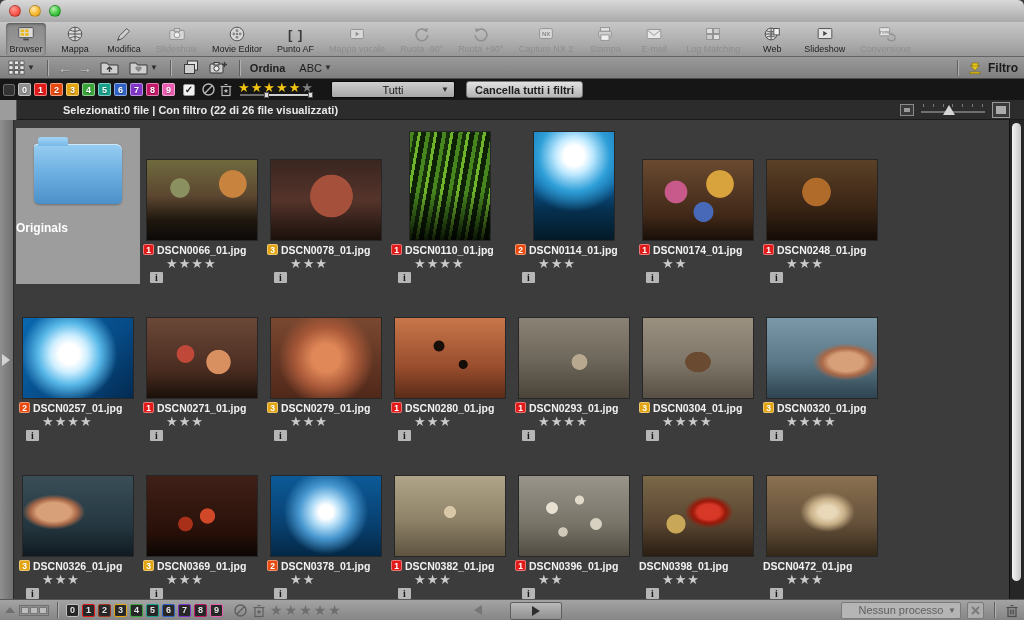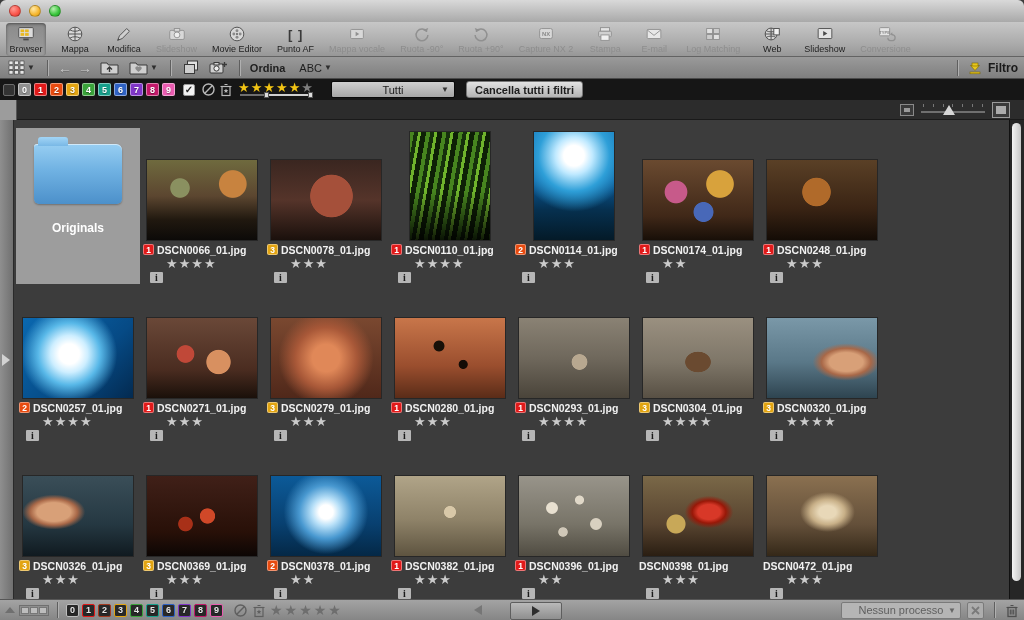--- a/index.html
+++ b/index.html
@@ -104,21 +104,21 @@
   .fname{font-size:10.5px;font-weight:700;color:#f1f1f1;white-space:nowrap;text-align:right;}
   .stars-row{padding-left:26px;height:15px;font-size:13px;letter-spacing:1px;color:#cbcbcb;line-height:15px;}
   .info-badge{margin-left:10px;margin-top:1px;width:13px;height:11px;background:#b6b6b6;border-radius:1px;
     color:#1a1a1a;font-family:"Liberation Serif",serif;font-weight:700;font-size:10px;line-height:11px;text-align:center;}
   .folder-cell{background:#9d9d9d;}
   .folder-glyph{margin:16px auto 0;width:88px;height:60px;position:relative;border-radius:3px 6px 5px 5px;
     background:linear-gradient(180deg,#97cef2 0%,#6fb1e2 45%,#4c90ca 100%);
     box-shadow:inset 0 1px 0 rgba(255,255,255,.55),0 1px 2px rgba(0,0,0,.3);}
   .folder-glyph::before{content:"";position:absolute;top:-7px;left:4px;width:30px;height:9px;
     background:linear-gradient(180deg,#a2d5f6,#79b8e6);border-radius:3px 3px 0 0;}
-  .folder-name{margin-top:17px;text-align:center;color:#fff;font-weight:700;font-size:12px;}
+  .folder-name{margin-top:17px;text-align:left;color:#fff;font-weight:700;font-size:12px;}
   
   .bottom-bar{position:absolute;left:0;right:0;bottom:0;height:21px;
     background:linear-gradient(180deg,#a3a3a3,#858585);border-top:1px solid #565656;
     display:flex;align-items:center;padding:0 5px;gap:4px;box-sizing:border-box;}
   .up-tri{width:0;height:0;border-left:5px solid transparent;border-right:5px solid transparent;
     border-bottom:6px solid #6f6f6f;}
   .filmstrip{width:30px;height:11px;border:1px solid #6f6f6f;display:flex;gap:1px;padding:1px;box-sizing:border-box;background:#8e8e8e;}
   .filmstrip i{flex:1;background:#bdbdbd;border:1px solid #777;}
   .bb-stars{font-size:14px;letter-spacing:2px;color:#6e6e6e;line-height:14px;}
   .playback{position:absolute;left:452px;top:2px;display:flex;gap:6px;}
@@ -405,20 +405,21 @@
   </div>
   <div class="scope-select">
     <span>Tutti</span>
     <span class="car">▼</span>
   </div>
   <div class="clear-btn">Cancella tutti i filtri</div>
 </div>
 
 <div class="status-bar">
   <div class="status-corner"></div>
+  <div class="status-text">Selezionati:0 file | Con filtro (22 di 26 file visualizzati)</div>
   <div class="zoom-ctrl">
     <div class="zbox-s"></div>
     <div class="ztrack">
       <div class="ticks">
           <i></i>
           <i></i>
           <i></i>
           <i></i>
           <i></i>
           <i></i>

